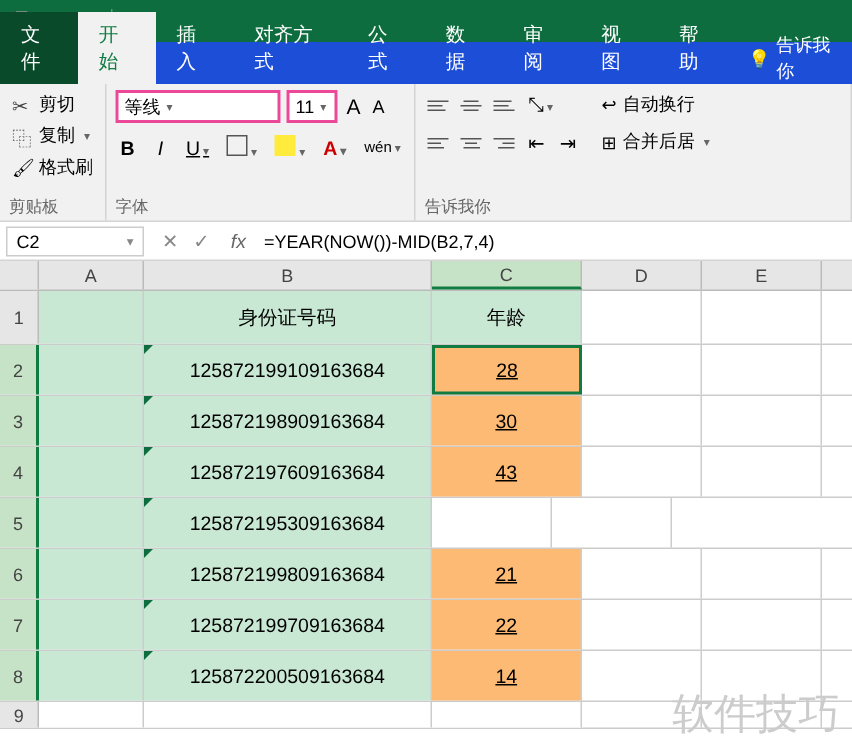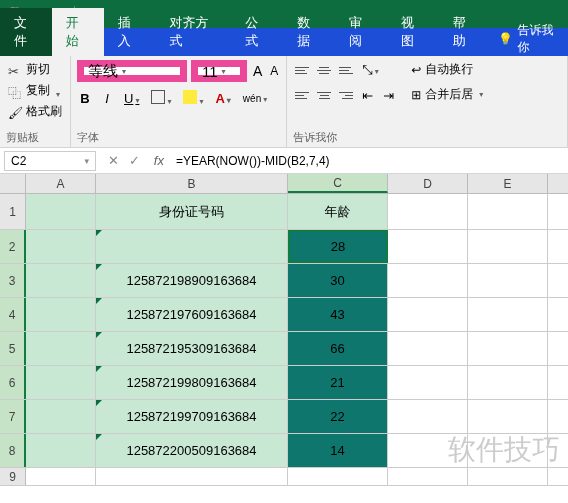--- a/index.html
+++ b/index.html
@@ -19,30 +19,30 @@
 .rgroup { border-right: 1px solid #d4d4d4; padding: 4px 6px 2px 6px; display: flex; flex-direction: column; justify-content: space-between; }
 .rgroup-label { font-size: 11px; color: #666; text-align: left; padding-top: 2px; }
 .rgroup-body { display: flex; gap: 4px; flex: 1; }
 
 .paste-btn { display: flex; flex-direction: column; align-items: center; gap: 2px; padding: 2px 4px; cursor: pointer; }
 .paste-icon { width: 28px; height: 32px; background: #fff; border: 1px solid #ccc; position: relative; }
 .paste-icon::before { content: ""; position: absolute; top: -3px; left: 7px; width: 12px; height: 6px; background: #0d6d3e; border-radius: 2px; }
 .paste-label { font-size: 12px; }
 
 .clip-col { display: flex; flex-direction: column; gap: 2px; font-size: 12px; }
-.clip-item { display: flex; align-items: flex-end; gap: 4px; cursor: pointer; padding: 1px 2px; }
+.clip-item { display: flex; align-items: center; gap: 4px; cursor: pointer; padding: 1px 2px; }
 .cicn { width: 14px; height: 14px; display: inline-block; }
 .cicn.cut::before { content: "✂"; color: #444; font-size: 13px; }
 .cicn.copy::before { content: "⿻"; color: #444; font-size: 13px; }
 .cicn.brush::before { content: "🖌"; font-size: 12px; }
 
 .font-top { display: flex; gap: 4px; align-items: center; }
-.font-sel { border: 7px solid #ec4899; background: #fff; font-size: 15px; height: 22px; padding: 0 4px; display: flex; align-items: center; gap: 2px; }
+.font-sel { border: 2px solid #ec4899; background: #fff; font-size: 12px; height: 22px; padding: 0 4px; display: flex; align-items: center; gap: 2px; }
 .font-name { width: 110px; }
-.font-size { width: 56px; }
+.font-size { width: 34px; }
 .aa { font-size: 12px; cursor: pointer; padding: 0 2px; }
 .aa.big { font-size: 14px; }
 
 .font-bot { display: flex; gap: 6px; align-items: center; margin-top: 6px; }
 .fbtn { font-size: 13px; cursor: pointer; padding: 2px 3px; min-width: 16px; text-align: center; }
 .fbtn.bold { font-weight: bold; }
 .fbtn.italic { font-style: italic; }
 .fbtn.uline { text-decoration: underline; }
 .drop::after { content: "▾"; font-size: 8px; margin-left: 2px; color: #666; }
 .border-icn { width: 14px; height: 14px; border: 1px solid #555; display: inline-block; }
@@ -75,29 +75,29 @@
 .rows { }
 .row { display: flex; border-bottom: 1px solid #ccc; }
 .rh { width: 26px; background: #e6e6e6; border-right: 1px solid #bbb; font-size: 12px; color: #444; display: flex; align-items: center; justify-content: center; }
 .row.active .rh { background: #c7e3c7; border-right: 2px solid #107c41; }
 .cell { border-right: 1px solid #ccc; font-size: 13px; display: flex; align-items: center; padding: 0 6px; position: relative; }
 .cell.A { width: 70px; background: #c9e8d4; }
 .cell.B { width: 192px; background: #c9e8d4; justify-content: center; }
 .cell.C { width: 100px; background: #c9e8d4; justify-content: center; }
 .cell.D { width: 80px; }
 .cell.E { width: 80px; }
-.cell.sel { background: #0f766e; }
+.cell.sel { background: #fdba74; text-decoration: underline; }
 .selborder { border: 2px solid #107c41; }
 .tri { position: absolute; top: 0; left: 0; width: 0; height: 0; border-top: 6px solid #0d6d3e; border-right: 6px solid transparent; }
 
 .r-h1 { height: 36px; }
 .r-data { height: 34px; }
 .r9 { height: 18px; }
 
-.watermark { position: absolute; right: 8px; bottom: 34px; font-size: 28px; color: #ccc; font-weight: 300; pointer-events: none; }
+.watermark { position: absolute; right: 8px; bottom: 8px; font-size: 28px; color: #ccc; font-weight: 300; pointer-events: none; }
 </style>
 </head>
 <body>
 
 <div class="qat">
   <span class="qat-icon">💾</span>
   <span class="qat-icon">↶</span>
   <span class="qat-icon">↷</span>
   <span class="qat-sep"></span>
   <span class="qat-icon">▾</span>
@@ -250,20 +250,21 @@
       <div class="cell B">身份证号码</div>
       <div class="cell C">年龄</div>
       <div class="cell D"></div>
       <div class="cell E"></div>
     </div>
     <div class="row r-data active">
       <div class="rh">2</div>
       <div class="cell A"></div>
       <div class="cell B">
           <span class="tri"></span>
+          <span>125872199109163684</span>
         </div>
       <div class="cell C sel selborder">28</div>
       <div class="cell D"></div>
       <div class="cell E"></div>
     </div>
     <div class="row r-data active">
       <div class="rh">3</div>
       <div class="cell A"></div>
       <div class="cell B">
           <span class="tri"></span>
@@ -284,21 +285,20 @@
       <div class="cell D"></div>
       <div class="cell E"></div>
     </div>
     <div class="row r-data active">
       <div class="rh">5</div>
       <div class="cell A"></div>
       <div class="cell B">
           <span class="tri"></span>
           <span>125872195309163684</span>
         </div>
-      <div class="cell C sel">66</div>
       <div class="cell D"></div>
       <div class="cell E"></div>
     </div>
     <div class="row r-data active">
       <div class="rh">6</div>
       <div class="cell A"></div>
       <div class="cell B">
           <span class="tri"></span>
           <span>125872199809163684</span>
         </div>

